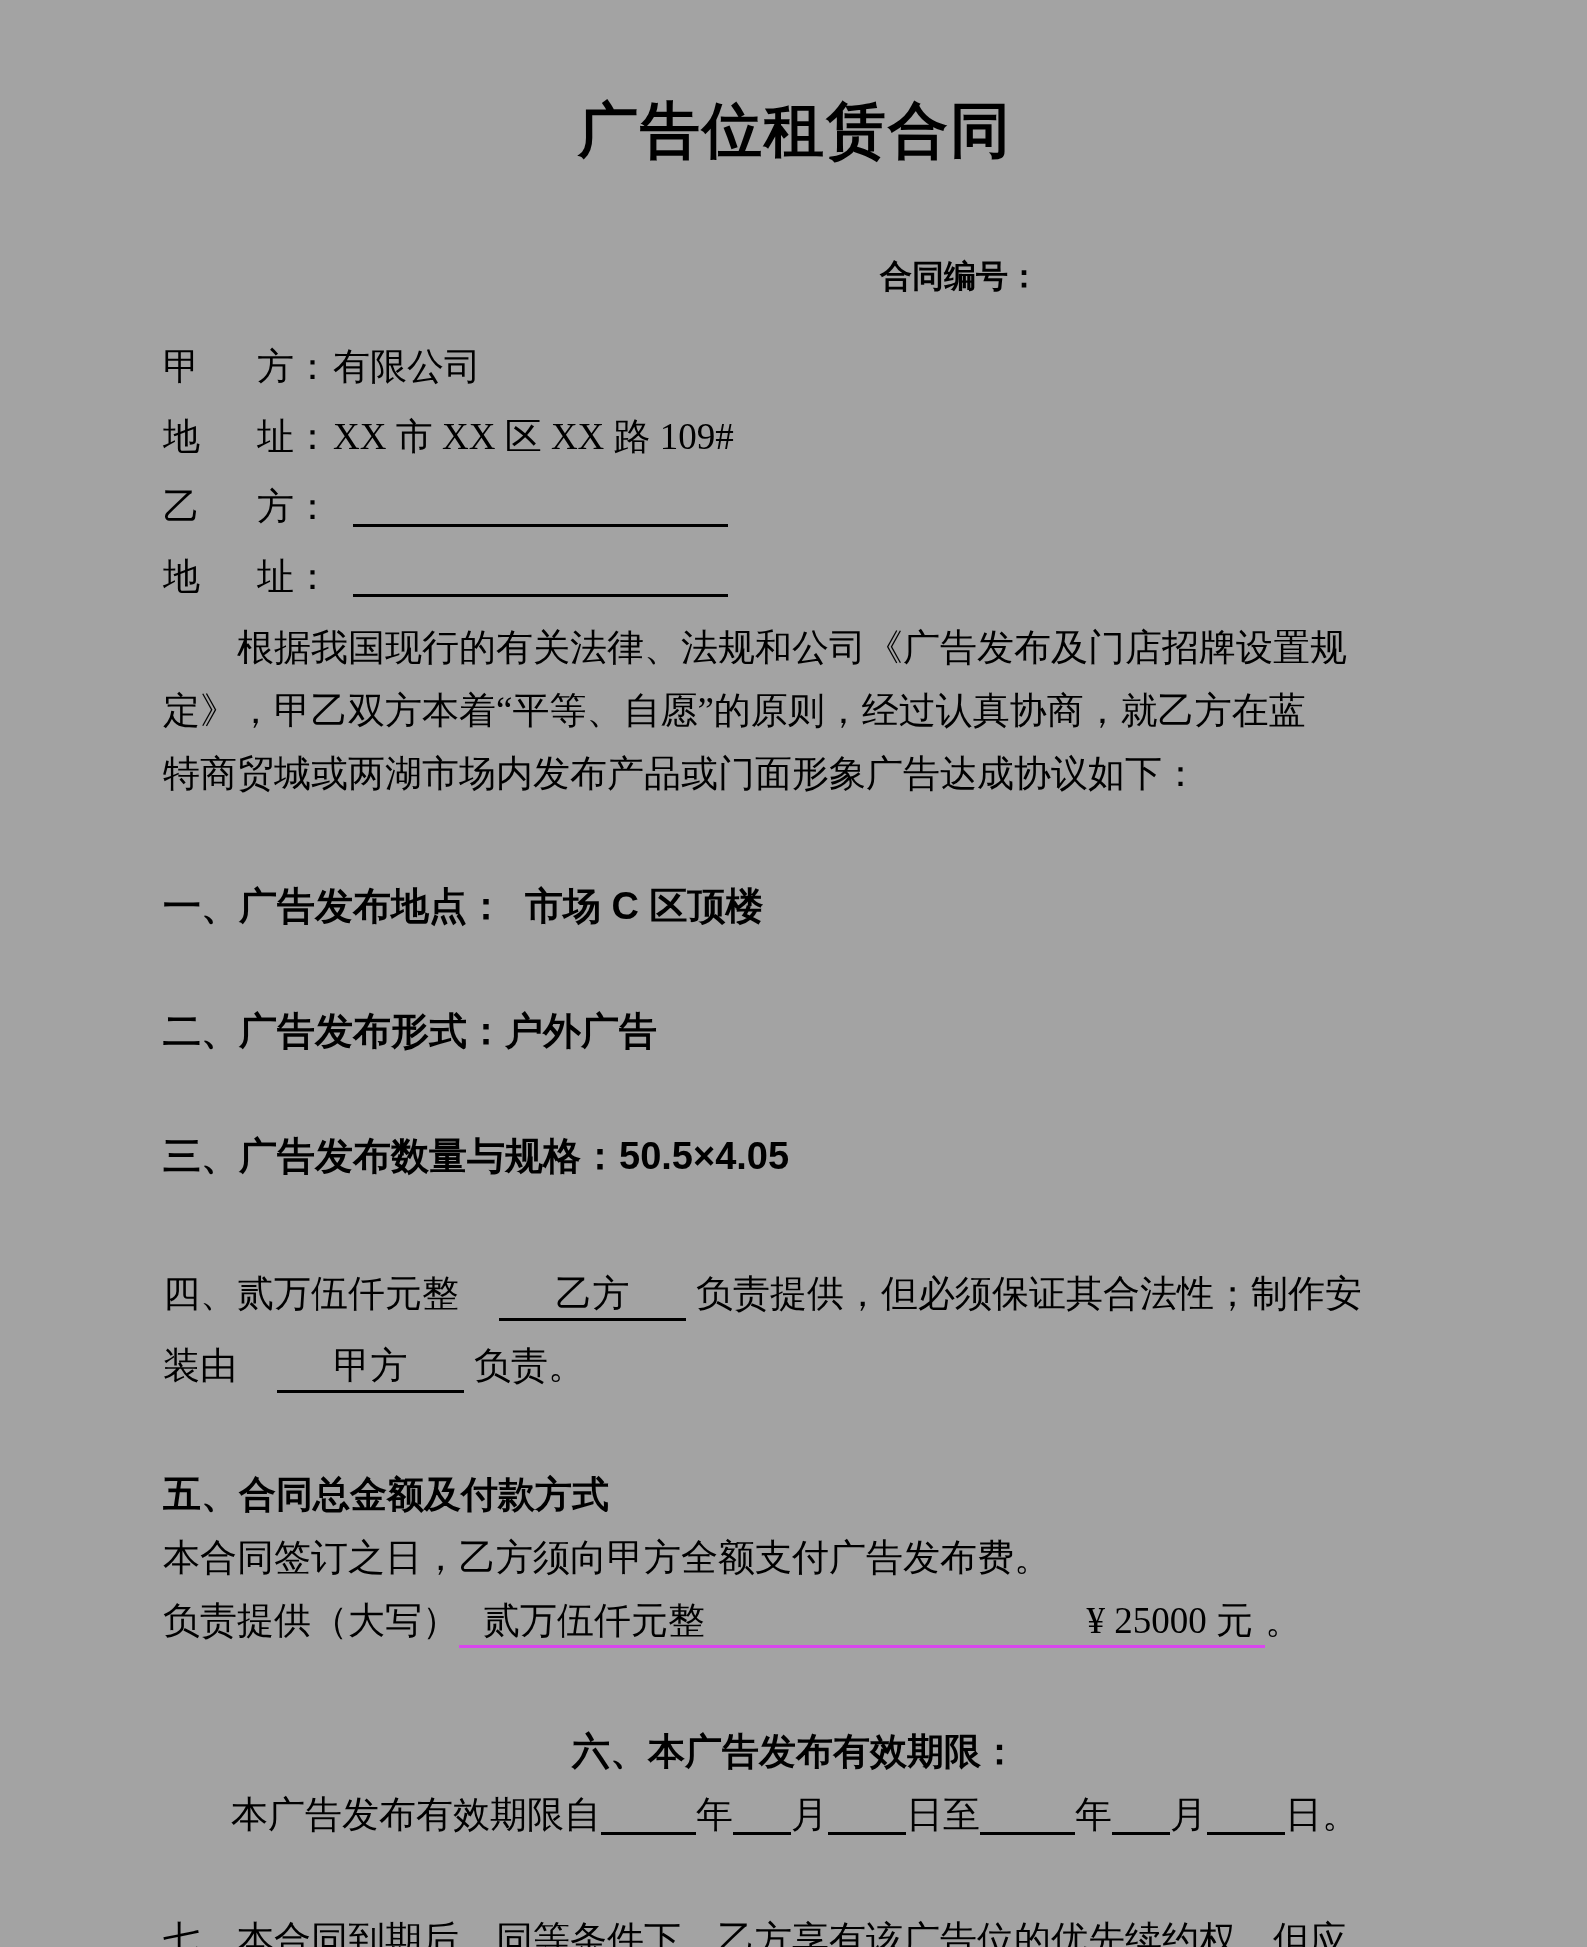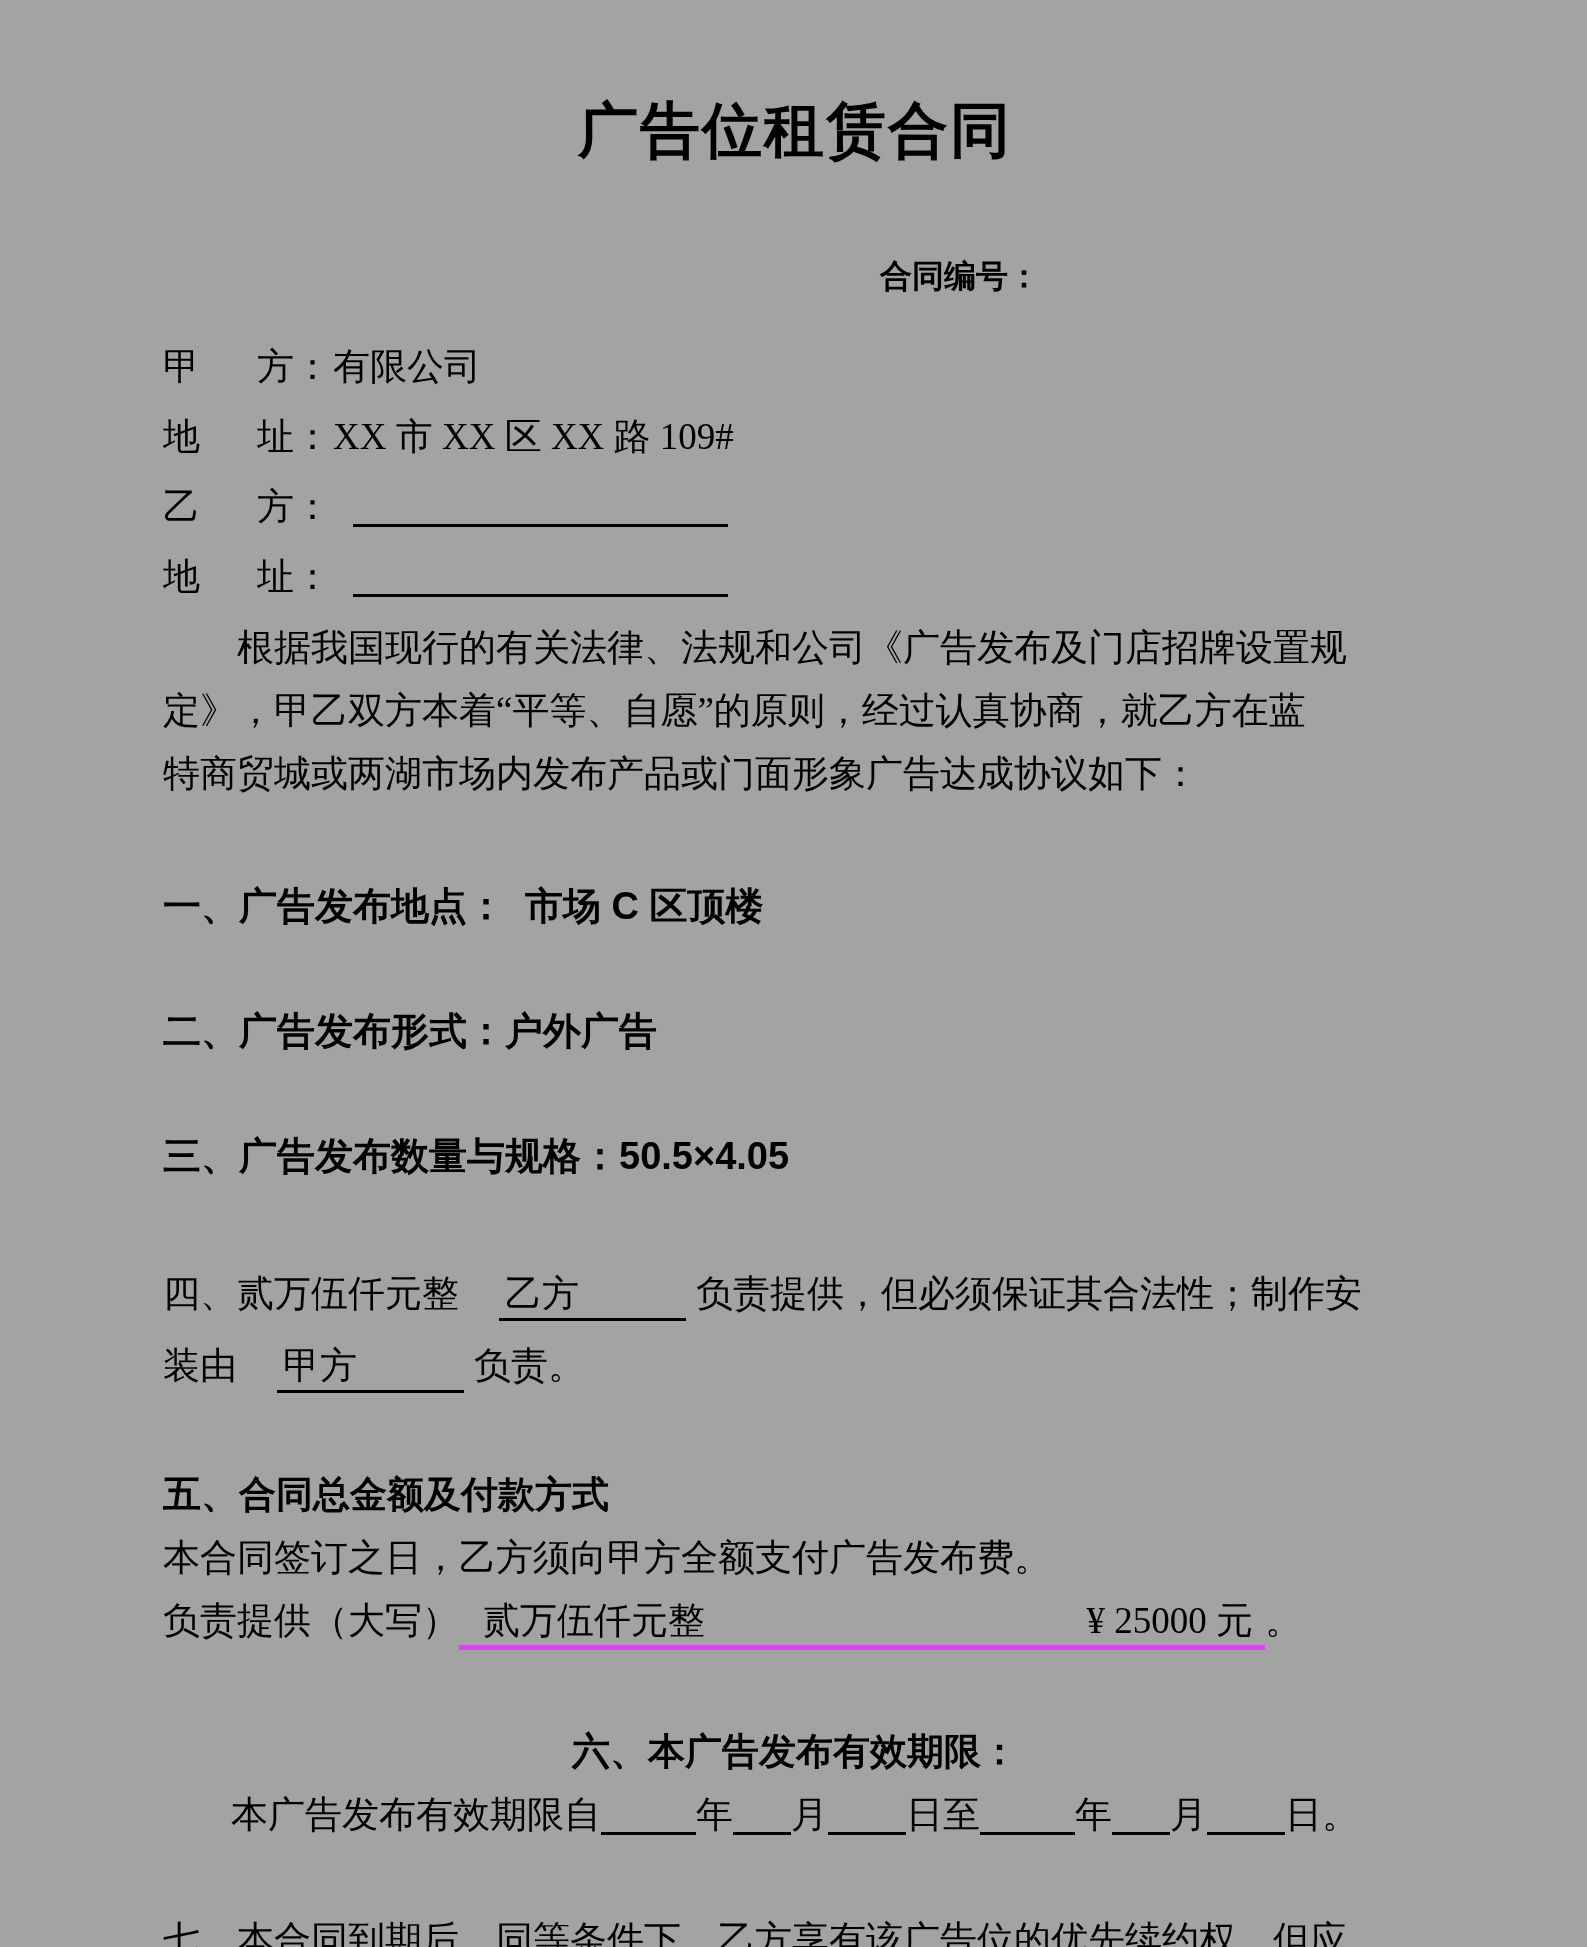--- a/index.html
+++ b/index.html
@@ -41,28 +41,28 @@
   .s5{margin-top:66px;}
   .s6{margin-top:68px;text-align:center;}
   .s7{margin-top:62px;}
   .gap-sm{margin-left:20px;text-align:right;}
   .num-hei{
     font-family:"Liberation Sans","DejaVu Sans",sans-serif;
     font-weight:700;font-size:38px;
   }
   .bold-serif{font-weight:700;}
   .blank-mid{
-    display:inline-block;min-width:175px;text-align:left;
+    display:inline-block;min-width:175px;text-align:center;
     border-bottom:3px solid #000;line-height:48px;
     margin:17px 10px 0 40px;padding:0 6px;vertical-align:baseline;
   }
   .amount-line{display:flex;align-items:baseline;white-space:nowrap;}
   .amount-fill{
     display:inline-flex;justify-content:space-between;
-    width:770px;border-bottom:5px solid #d946ef;line-height:48px;
+    width:770px;border-bottom:3px solid #d946ef;line-height:48px;
     padding:0 12px 0 24px;vertical-align:baseline;
   }
   .b{
     display:inline-block;height:0;border-bottom:3px solid #000;
     vertical-align:-8px;
   }
   .w95{width:95px;}
   .w60{width:58px;}
   .w80{width:78px;}
 </style>

